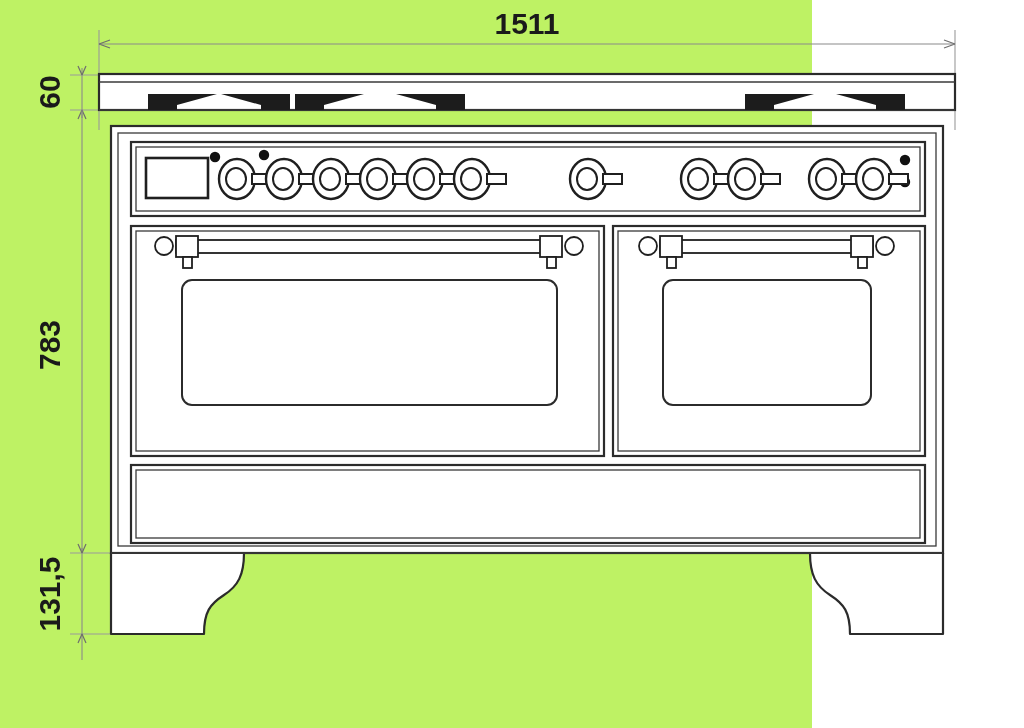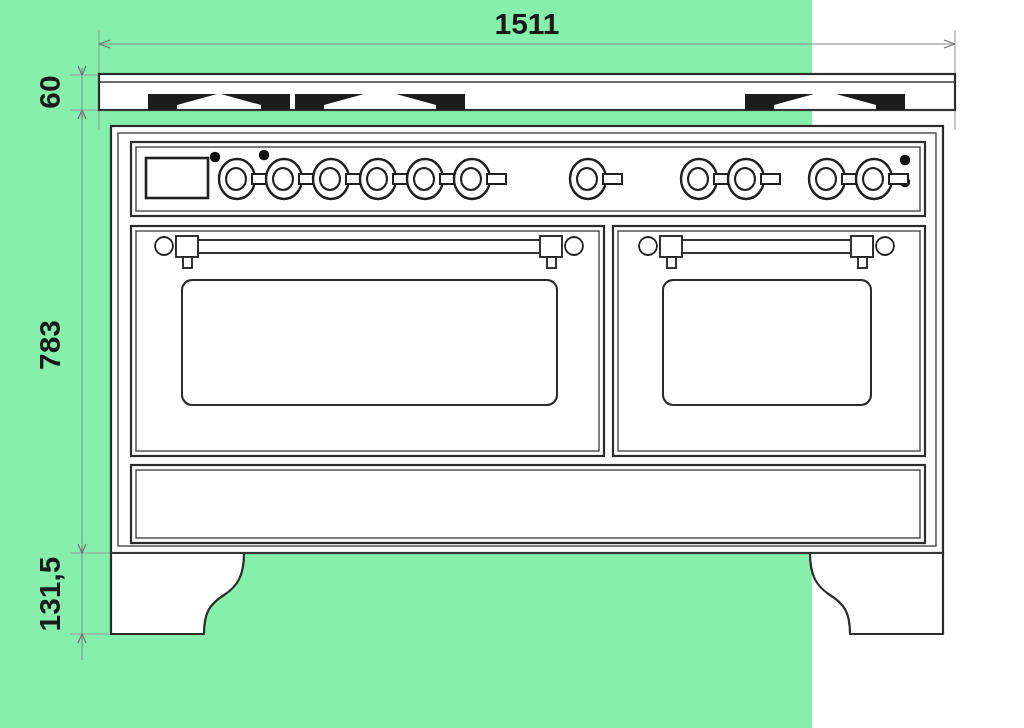--- a/index.html
+++ b/index.html
@@ -11,21 +11,21 @@
   body {
     width: 1024px;
     height: 728px;
     overflow: hidden;
     font-family: "Liberation Sans", sans-serif;
   }
   #drawing-root {
     position: relative;
     width: 812px;
     height: 728px;
-    background: #86efac;
+    background: #bef264;
   }
   svg#technical-drawing {
     display: block;
     width: 1024px;
     height: 728px;
   }
   .dim-text {
     font-family: "Liberation Sans", sans-serif;
     font-size: 30px;
     font-weight: 700;

